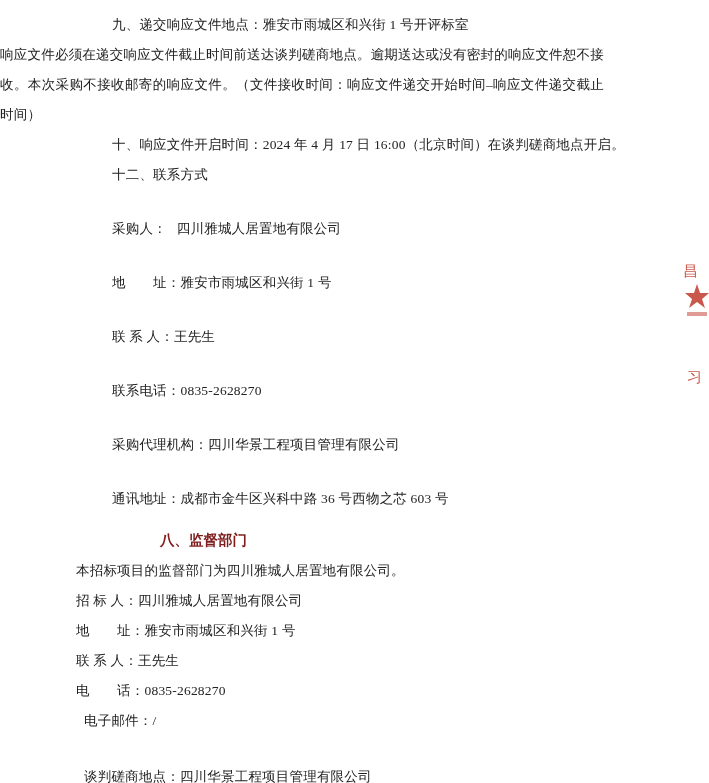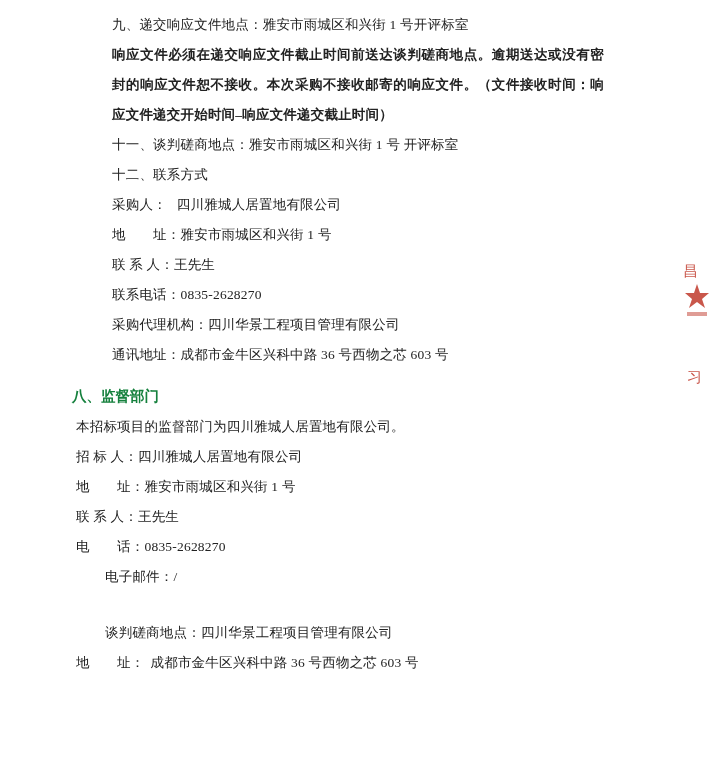--- a/index.html
+++ b/index.html
@@ -29,35 +29,34 @@
     width: 709px;
   }
   .para {
     font-size: 13.5px;
     line-height: 30px;
     letter-spacing: 0.2px;
     color: #222;
     text-align: justify;
   }
   .indent-1 { padding-left: 112px; }
-  .indent-2 { padding-left: 112px; }
+  .indent-2 { padding-left: 112px; margin-top: 24px; }
   .indent-3 { padding-left: 76px; }
-  .indent-4 { padding-left: 105px; }
+  .indent-4 { padding-left: 84px; }
   .block-wide {
-    padding-left: 112px;
     padding-right: 105px;
-    font-weight: bold;
   }
   .heading {
     font-size: 14.5px;
     font-weight: bold;
     line-height: 32px;
-    padding-left: 72px;
-    color: #15803d;
+    padding-left: 112px;
+    color: #7f1d1d;
     font-family: "Liberation Sans", "DejaVu Sans", sans-serif;
+    margin-left: 48px;
   }
   .heading-cn {
     font-family: "Liberation Serif", "DejaVu Serif", serif;
     font-weight: bold;
   }
   .spacer-sm { height: 10px; }
   .spacer-lg { height: 26px; }
 
   
   .seal {
@@ -90,22 +89,22 @@
 <div class="page">
 
   <div class="doc-body">
 
     <div class="spacer-sm"></div>
 
     <div class="para indent-1">九、递交响应文件地点：雅安市雨城区和兴街 1 号开评标室</div>
 
     <div class="para block-wide">响应文件必须在递交响应文件截止时间前送达谈判磋商地点。逾期送达或没有密封的响应文件恕不接收。本次采购不接收邮寄的响应文件。（文件接收时间：响应文件递交开始时间–响应文件递交截止时间）</div>
 
+    <div class="para indent-1">十、响应文件开启时间：2024 年 4 月 17 日 16:00（北京时间）在谈判磋商地点开启。</div>
 
-    <div class="para indent-1">十一、谈判磋商地点：雅安市雨城区和兴街 1 号 开评标室</div>
 
     <div class="para indent-1">十二、联系方式</div>
 
     <div class="para indent-2">
       <span>采购人：</span><span style="display:inline-block;width:10px"></span><span>四川雅城人居置地有限公司</span>
     </div>
     <div class="para indent-2">
       <span>地　　址：</span><span>雅安市雨城区和兴街 1 号</span>
     </div>
     <div class="para indent-2">

